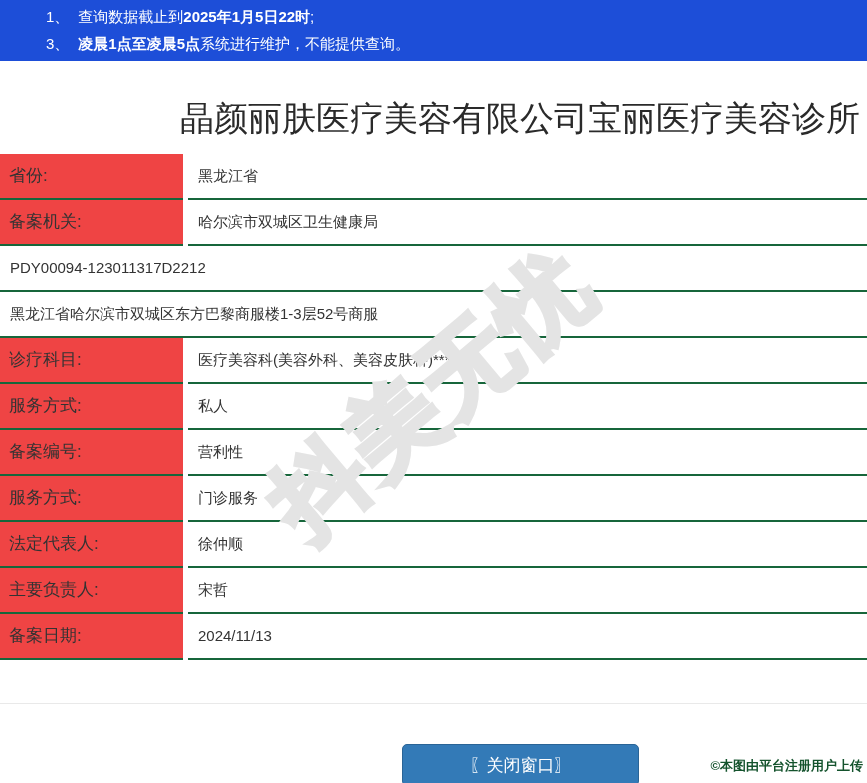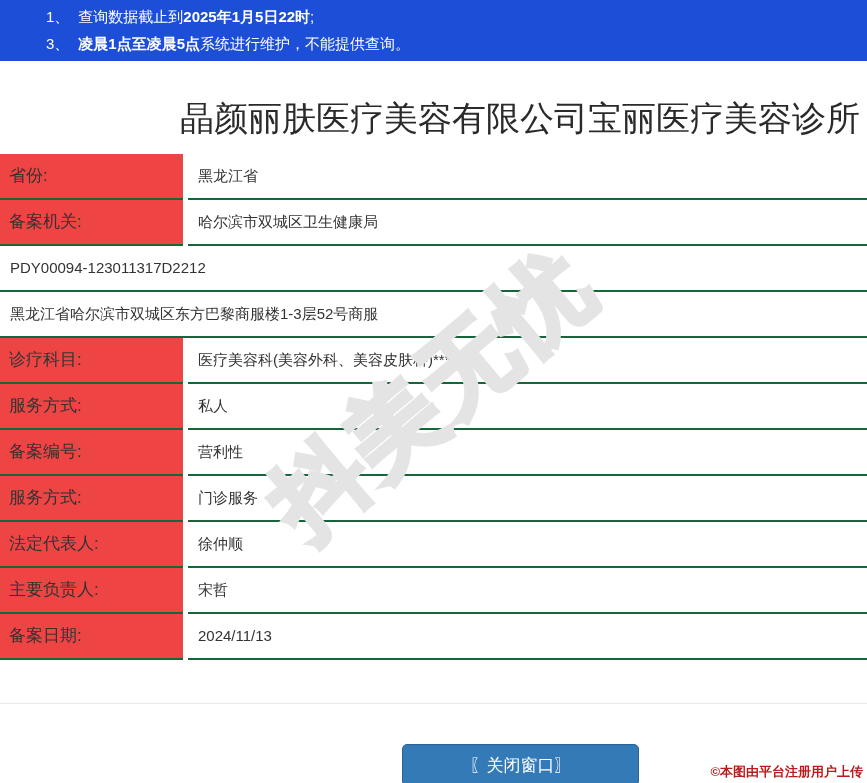--- a/index.html
+++ b/index.html
@@ -103,24 +103,24 @@
     color: transparent;
     -webkit-text-stroke: 5px #e4e4e4;
     white-space: nowrap;
     pointer-events: none;
     z-index: 5;
   }
 
   
   .attribution {
     position: absolute;
-    right: 4px; bottom: 2px;
+    right: 4px; bottom: 8px;
     font-size: 13px;
     font-weight: bold;
-    color: #b91c1c;
+    color: #14532d;
     text-shadow: -1px -1px 0 #ffffff, 1px -1px 0 #ffffff,
                  -1px  1px 0 #ffffff, 1px  1px 0 #ffffff;
     z-index: 9;
     white-space: nowrap;
   }
 </style>
 </head>
 <body>
 
 <div class="page">

